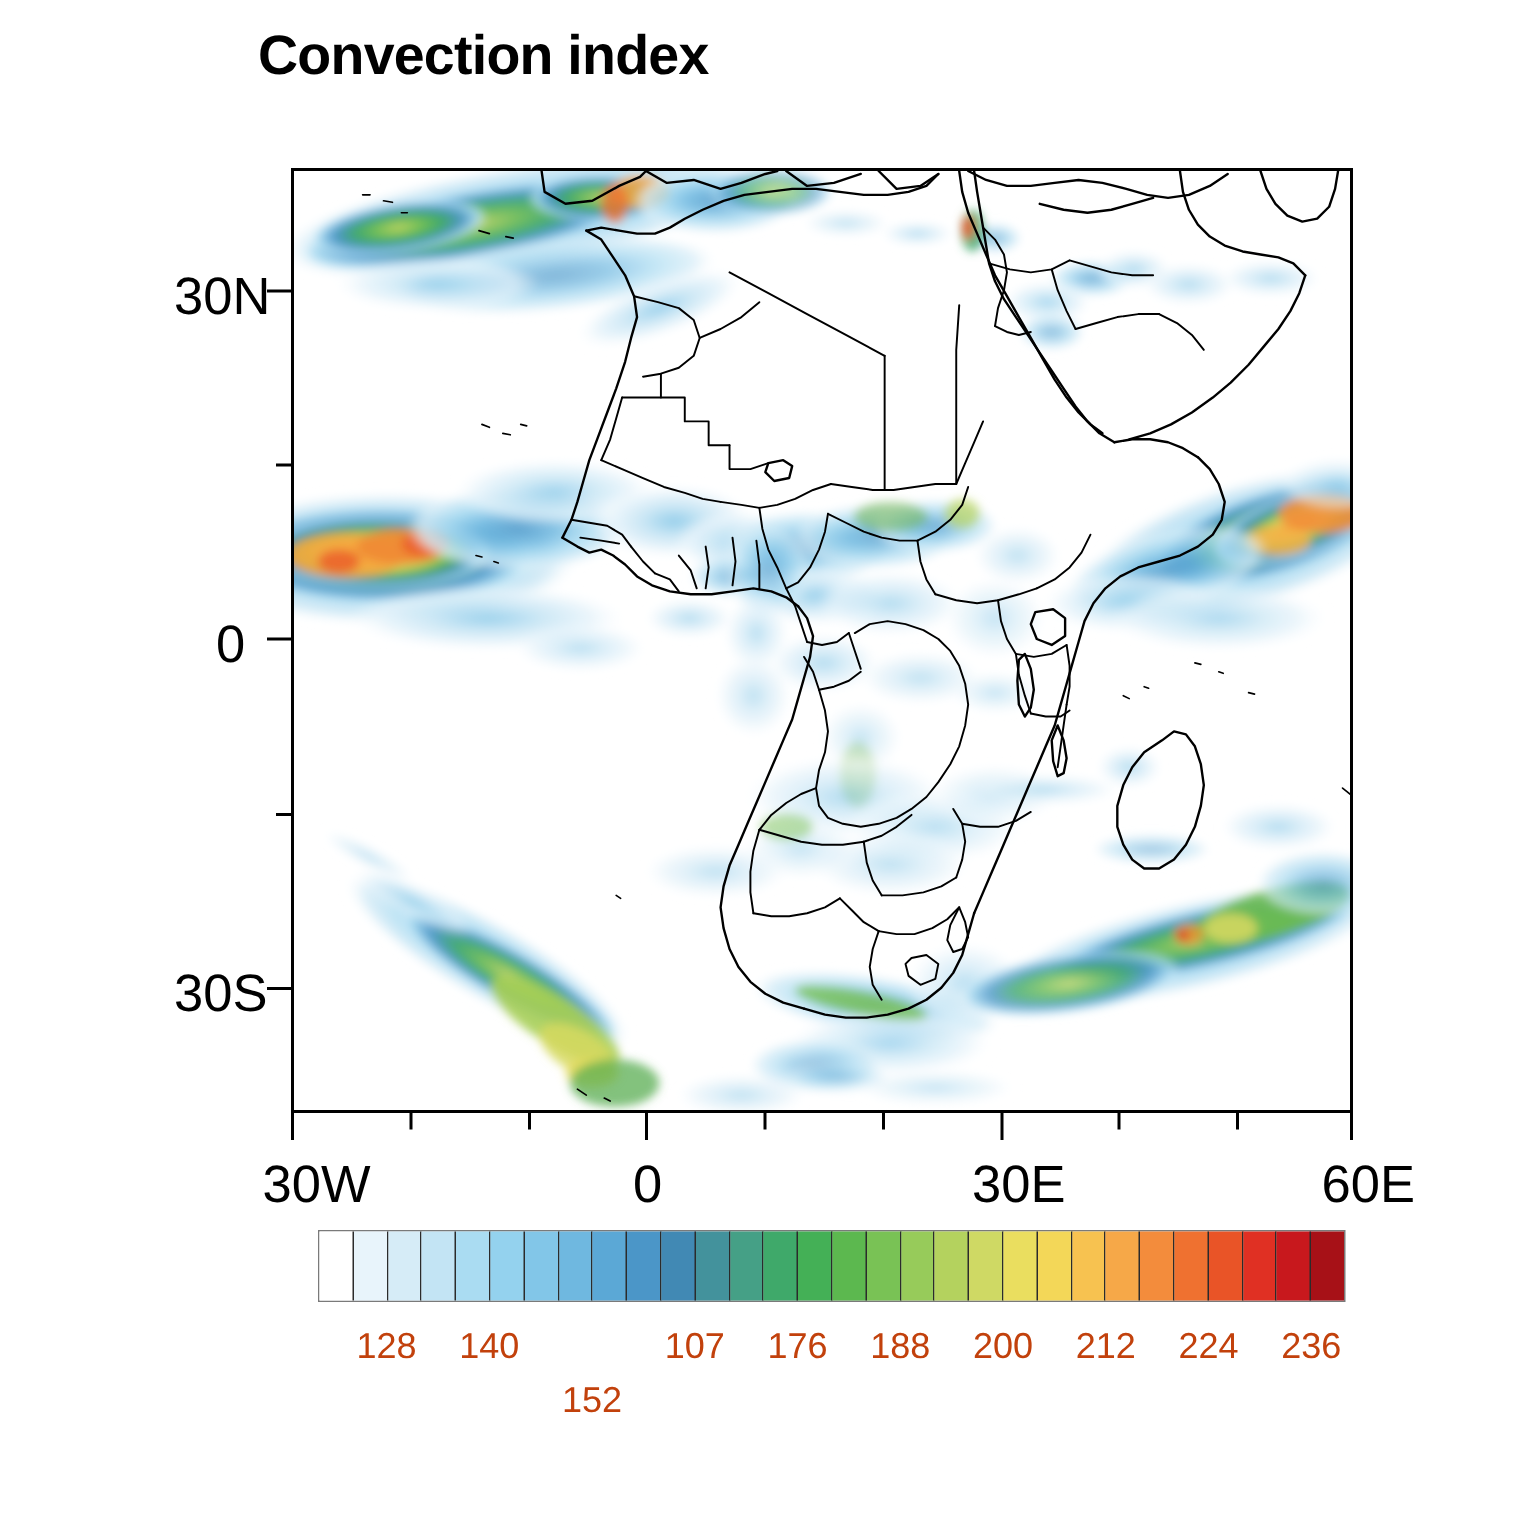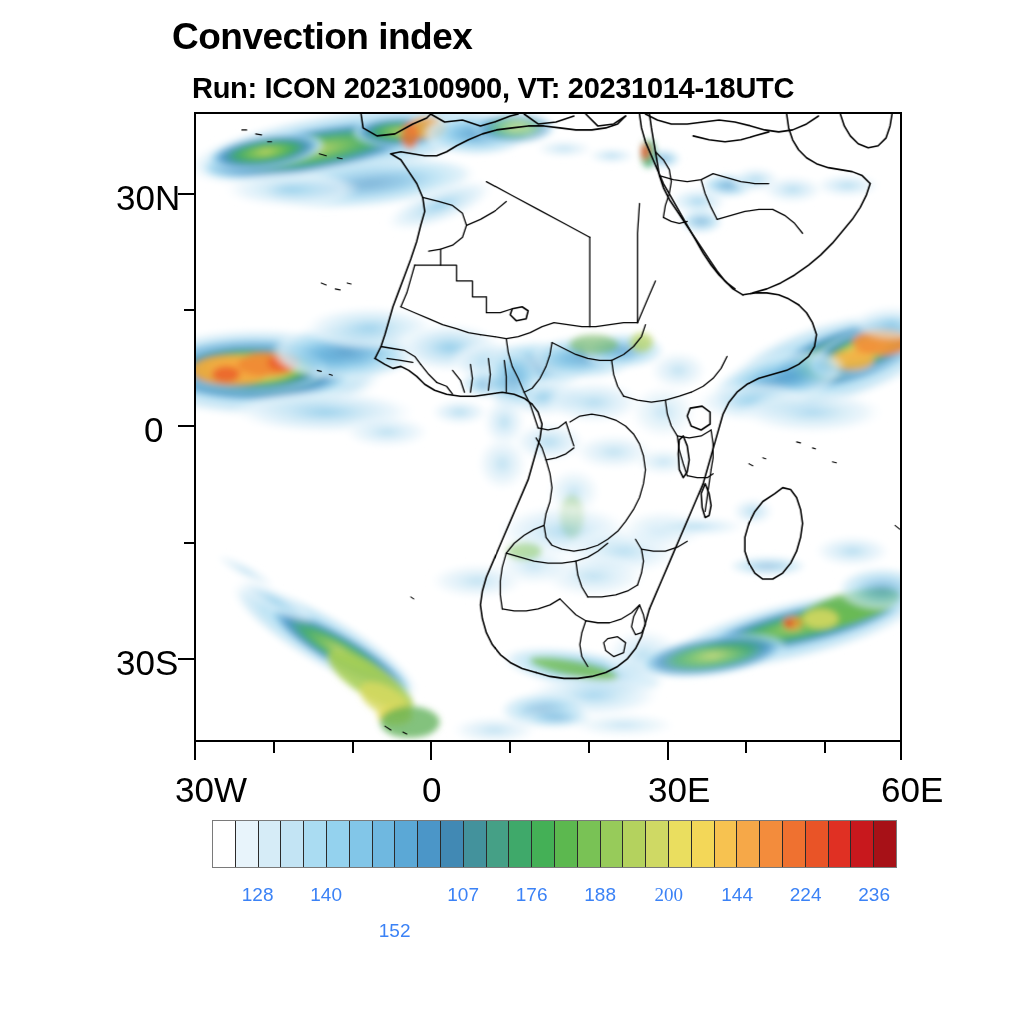--- a/index.html
+++ b/index.html
@@ -16,30 +16,29 @@
   #mapclip{position:absolute;left:0;top:0;width:100%;height:100%;overflow:hidden;}
   #mapsvg{position:absolute;left:0;top:0;width:100%;height:100%;}
 
   .tick{position:absolute;background:#000;}
   .tlab{position:absolute;color:#000;font-size:35px;white-space:nowrap;}
 
   #cbar{position:absolute;left:200px;top:820px;width:685px;height:48px;
         border:1px solid #7a7a7a;box-sizing:border-box;display:flex;}
   #cbar .seg{flex:1 1 0;height:100%;border-right:1px solid #2b2b2b;box-sizing:border-box;}
   #cbar .seg:last-child{border-right:none;}
-  .cblab{position:absolute;top:884px;color:#3b82f6;font-size:19px;
+  .cblab{position:absolute;top:884px;color:#c2410c;font-size:24px;
          text-align:center;transform:translateX(-50%);white-space:nowrap;}
 </style>
 </head>
 <body>
 
 <div id="root">
 
   <div class="ttl" id="title">Convection index</div>
-  <div class="ttl" id="subtitle">Run: ICON 2023100900,  VT: 20231014-18UTC</div>
 
   <div id="plot">
     <div id="mapclip">
       <svg id="mapsvg" viewBox="0 0 708 630" preserveAspectRatio="none">
         <defs>
           <radialGradient id="gAtl" cx="50%" cy="50%" r="50%">
             <stop offset="0%" stop-color="#e8452a"></stop>
             <stop offset="18%" stop-color="#f4802f"></stop>
             <stop offset="33%" stop-color="#f6b84a"></stop>
             <stop offset="47%" stop-color="#ddd95f"></stop>
@@ -451,19 +450,19 @@
       <div class="seg" style="background: rgb(200, 24, 29);"></div>
       <div class="seg" style="background: rgb(167, 17, 23);"></div>
     </div>
   <div id="cbar-labels">
       <div class="cblab" style="left: 245.667px;">128</div>
       <div class="cblab" style="left: 314.167px;">140</div>
       <div class="cblab" style="left: 382.667px; margin-top: 36px;">152</div>
       <div class="cblab" style="left: 451.167px;">107</div>
       <div class="cblab" style="left: 519.667px;">176</div>
       <div class="cblab" style="left: 588.167px;">188</div>
-      <div class="cblab" style="left: 656.667px; font-family: Liberation Serif, serif;">200</div>
-      <div class="cblab" style="left: 725.167px;">144</div>
+      <div class="cblab" style="left: 656.667px;">200</div>
+      <div class="cblab" style="left: 725.167px;">212</div>
       <div class="cblab" style="left: 793.667px;">224</div>
       <div class="cblab" style="left: 862.167px;">236</div>
     </div>
 
 </div>
 
 </body></html>

